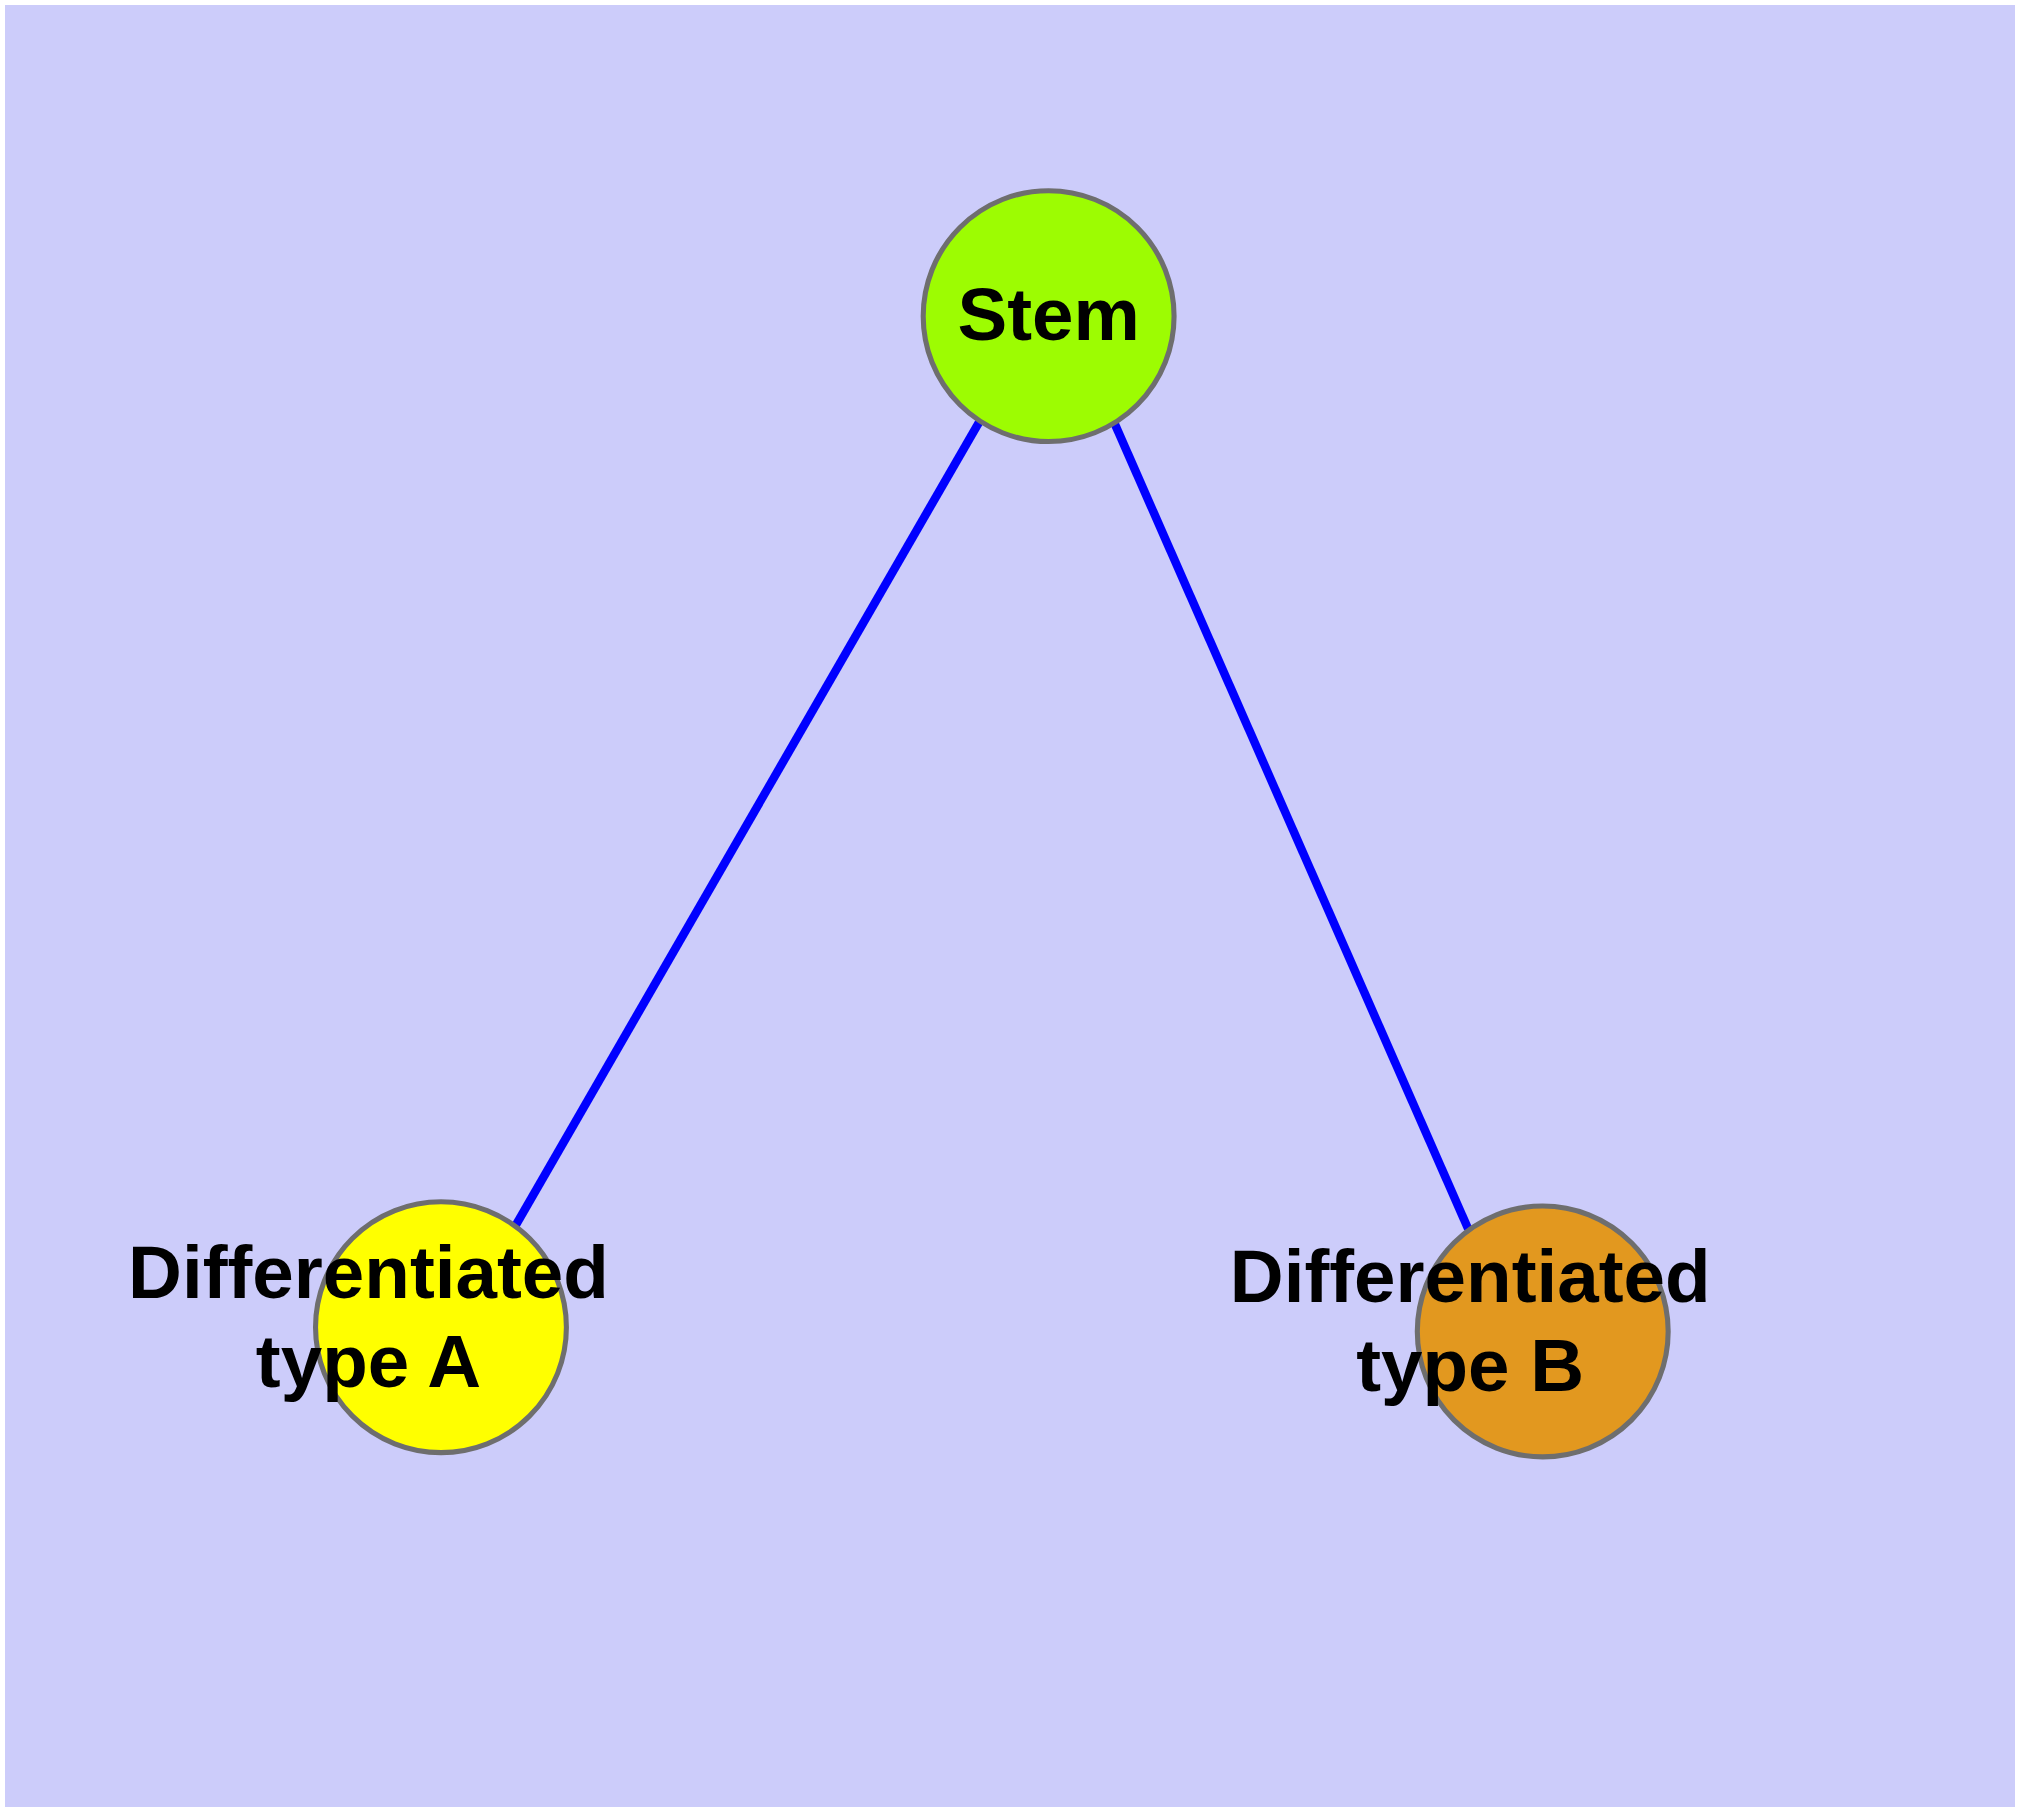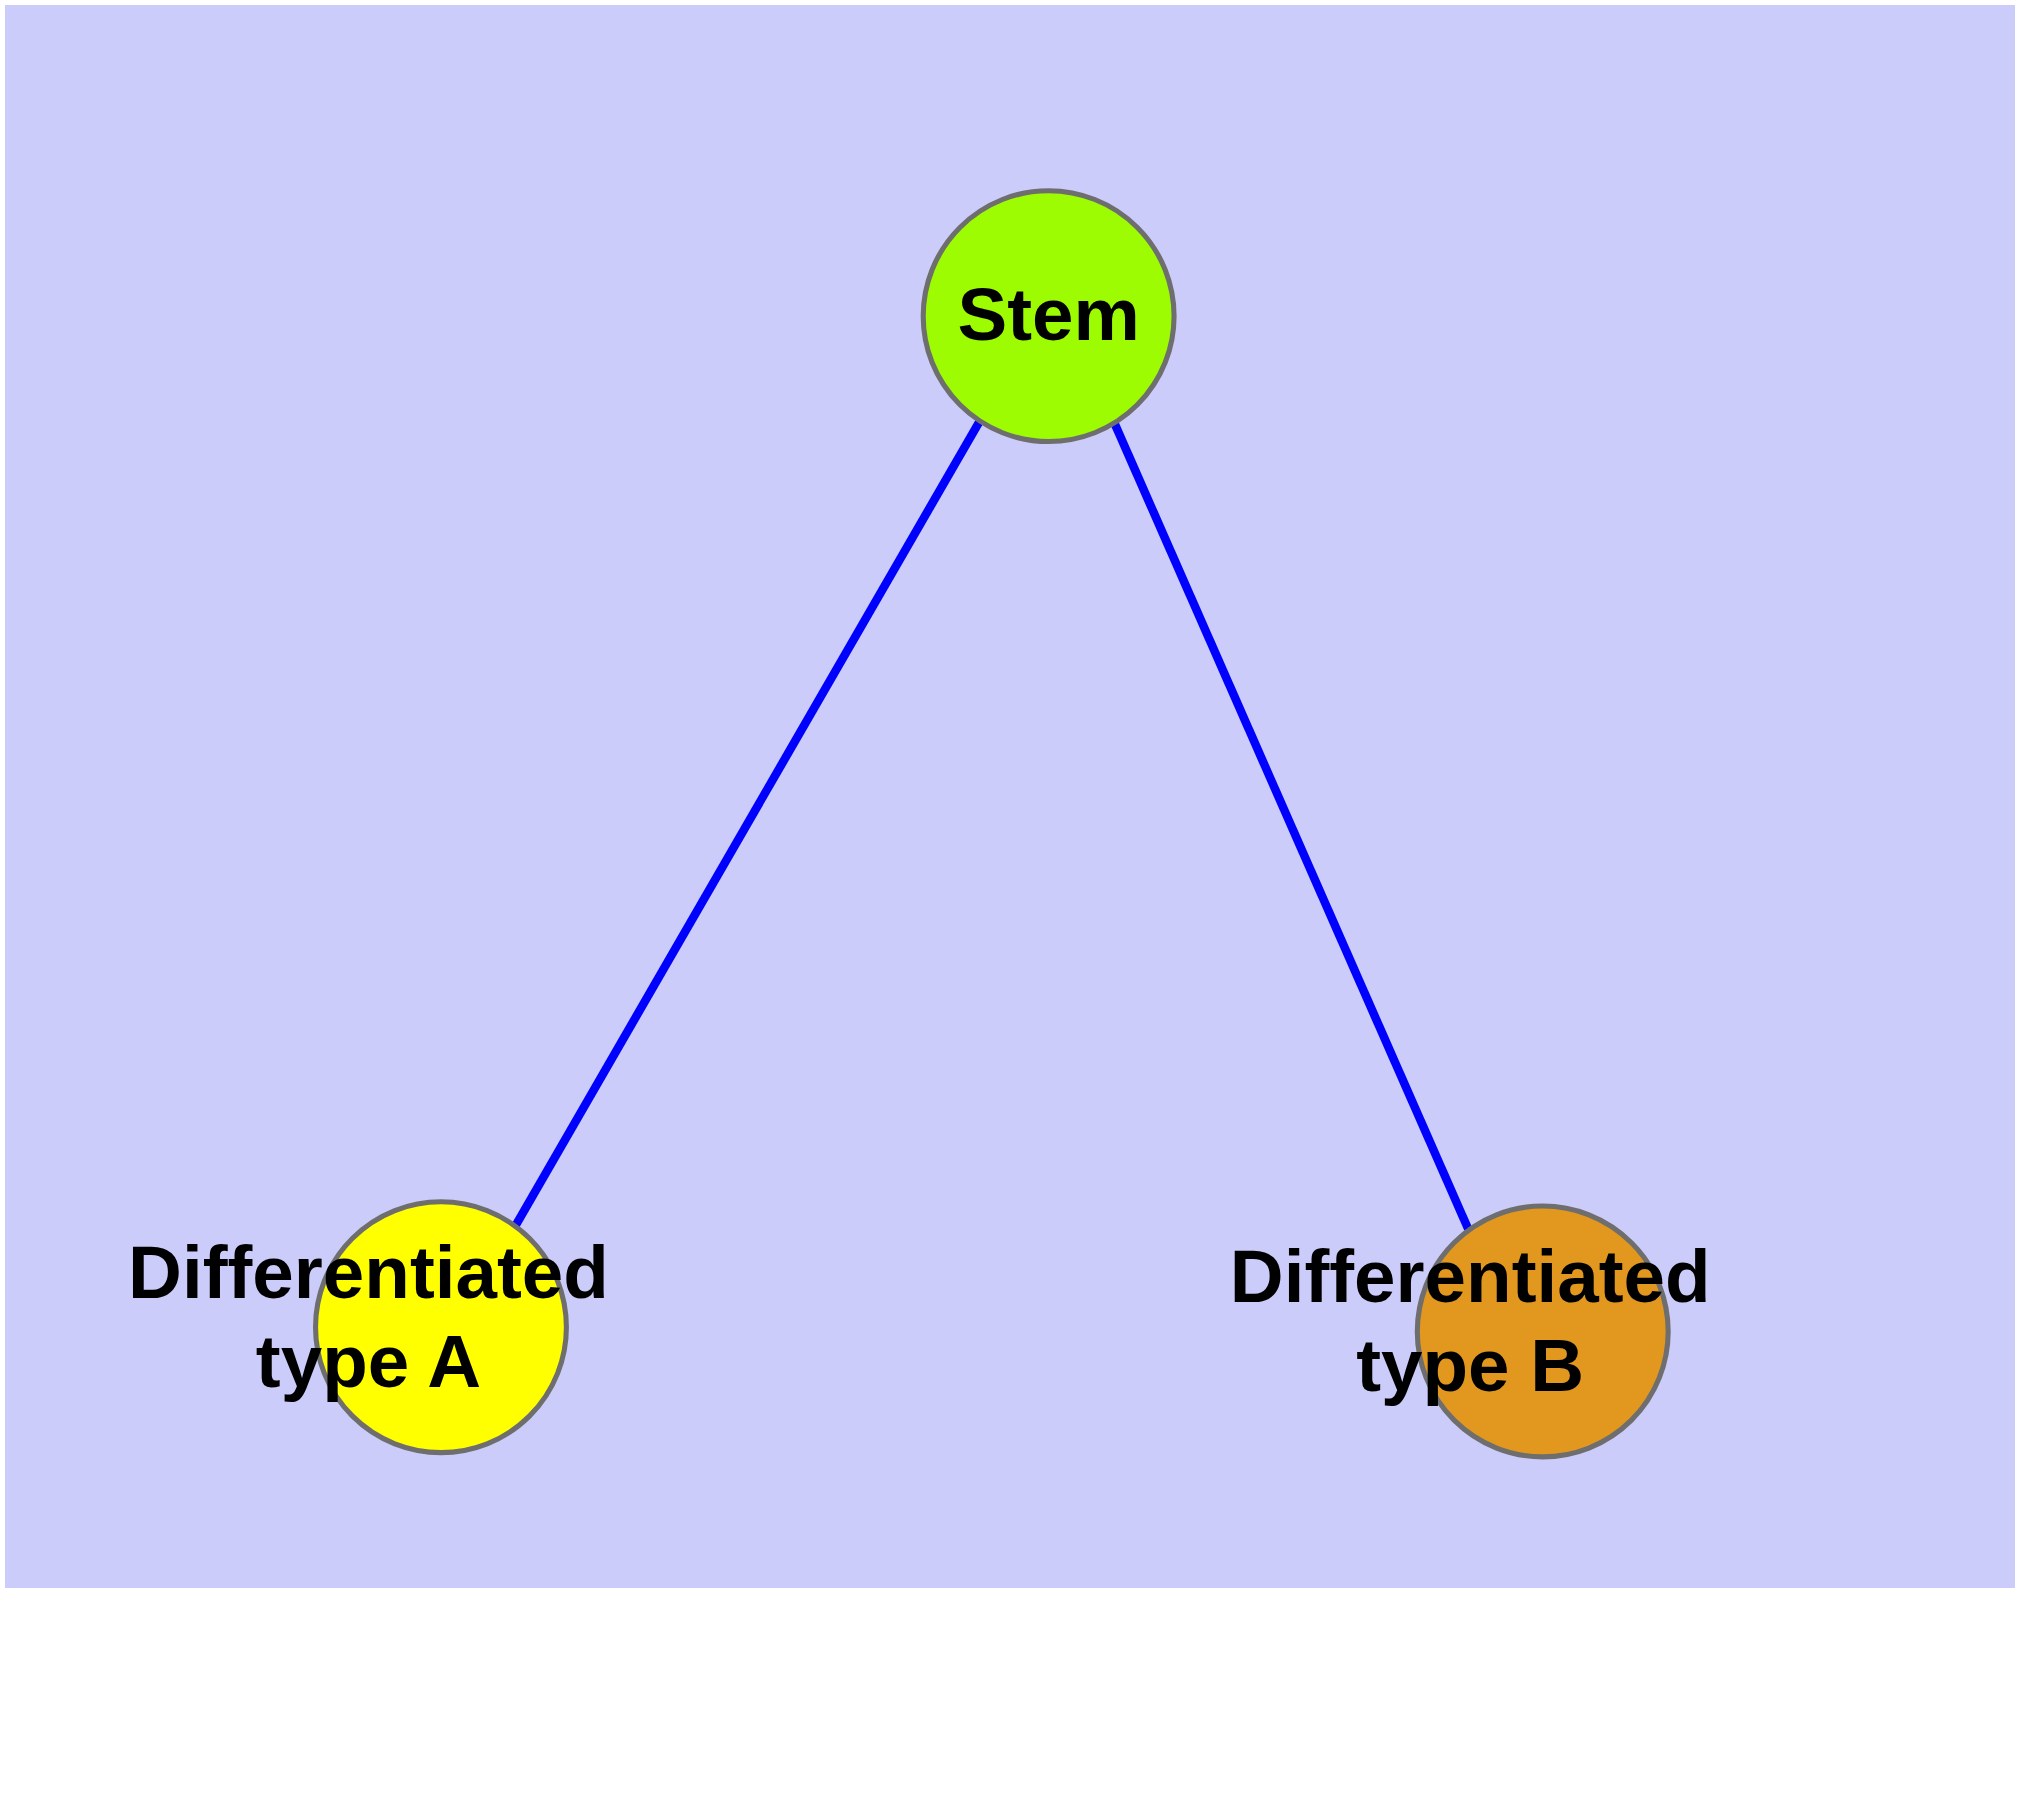--- a/index.html
+++ b/index.html
@@ -48,21 +48,21 @@
     font-size: 88px;
     fill: #000000;
     text-anchor: middle;
     dominant-baseline: middle;
     white-space: pre;
   }
 </style>
 </head>
 <body>
 
-<div id="canvas" style="width: 2021px; height: 1588px; background: rgb(255, 255, 255);">
+<div id="canvas" style="width: 2021px; height: 1812px; background: rgb(255, 255, 255);">
   <div id="plot-area" style="background: rgb(204, 204, 250);"></div>
 
   <svg id="graph-svg" viewBox="0 0 2384 2138" style="width: 2021px; height: 1812px;">
 
     <g>
       <line class="edge-line" x1="1155" y1="498" x2="608" y2="1446" stroke="#0000ff" stroke-width="10"></line>
       <line class="edge-line" x1="1315" y1="500" x2="1732" y2="1450" stroke="#0000ff" stroke-width="10"></line>
     </g>
 
     <g>

